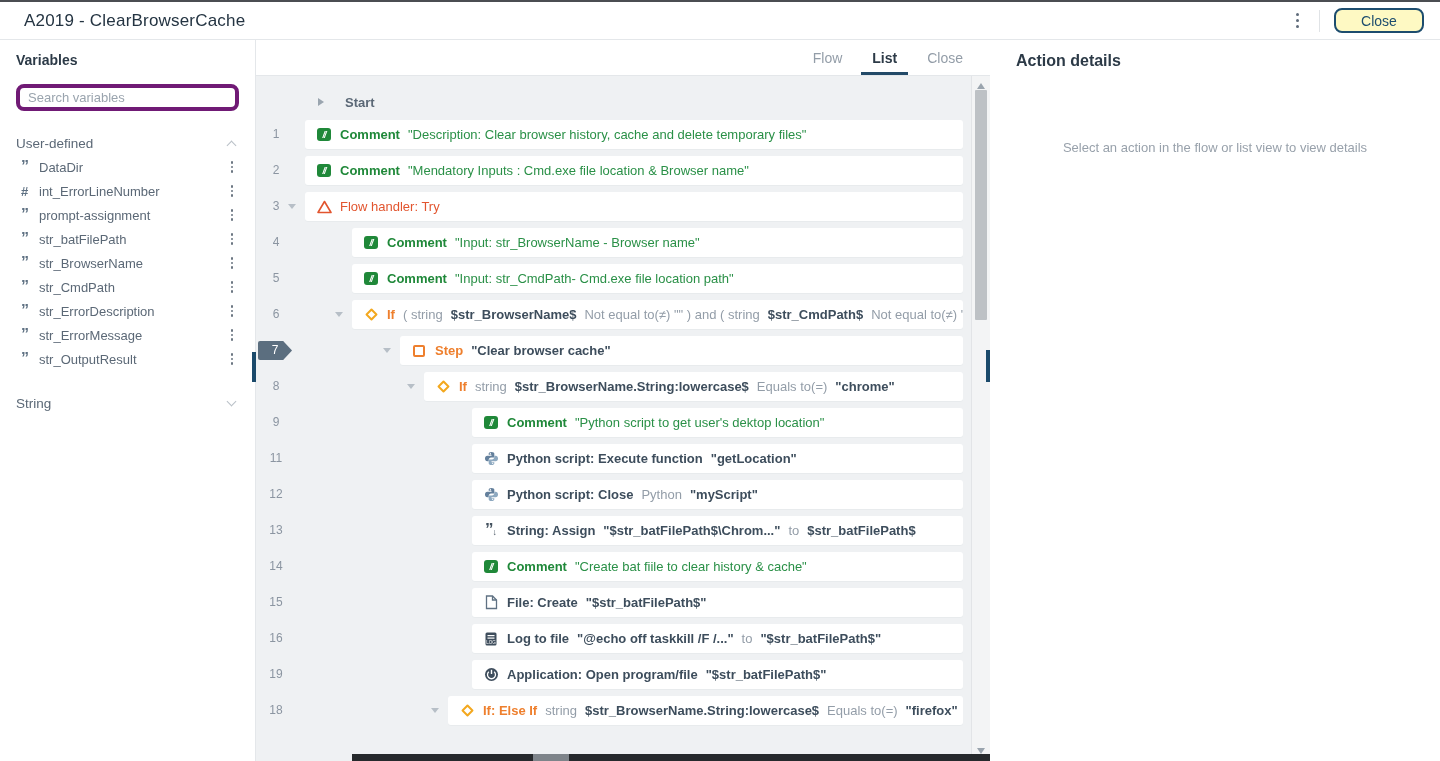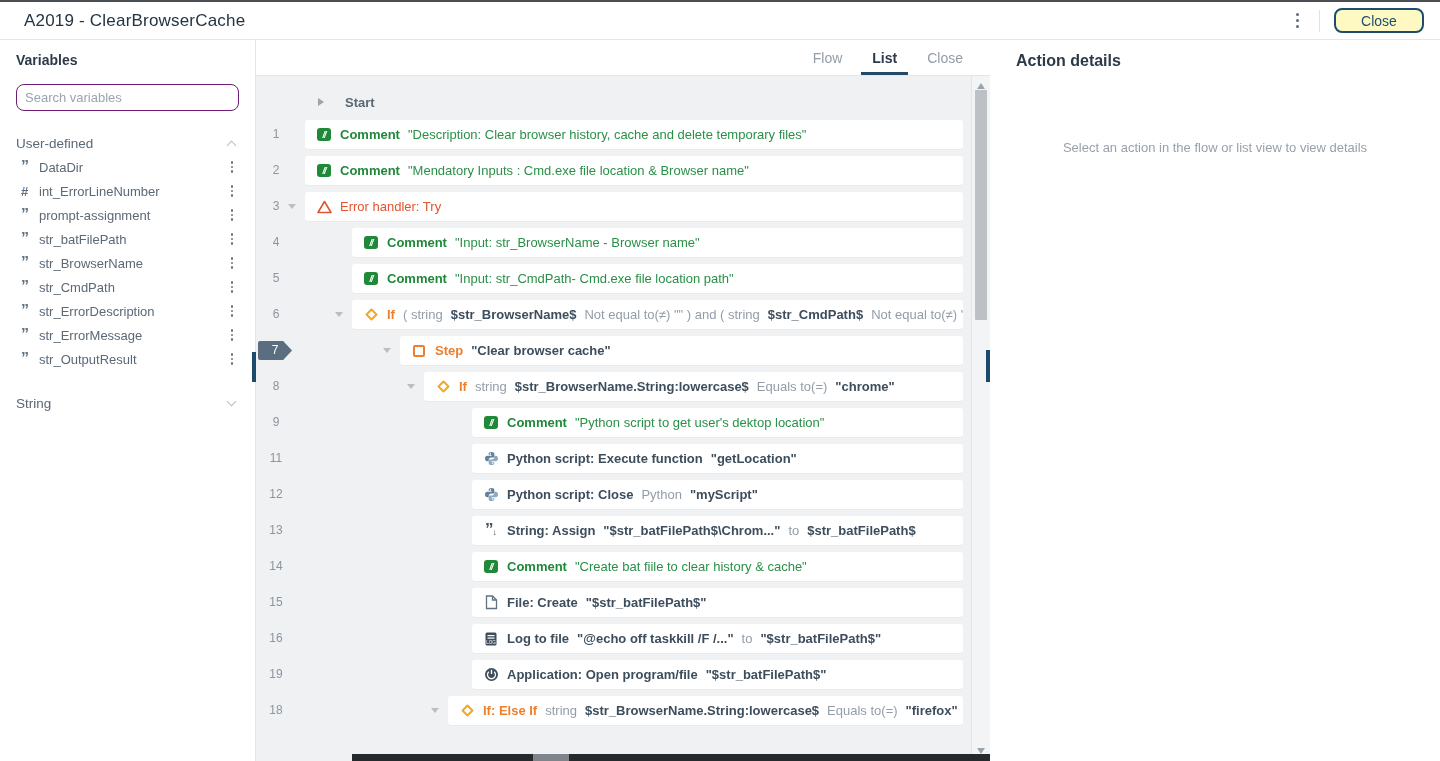--- a/index.html
+++ b/index.html
@@ -31,21 +31,21 @@
   
   .main { display:flex; height:721px; }
 
   
   .vars {
     width:256px; flex:none; border-right:1px solid #e4e7ea; background:#fff;
     padding:0 16px; overflow:hidden;
   }
   .vars-title { margin:12px 0 0; font-size:14px; font-weight:700; color:#2c3a47; }
   .search {
-    margin-top:16px; width:100%; height:27px; border:1px solid #701a75; border-radius:8px;
+    margin-top:16px; width:100%; height:27px; border:4px solid #701a75; border-radius:8px;
     font-size:13px; font-family:inherit; color:#33404d; padding:0 8px; outline:none; background:#fff;
   }
   .search::placeholder { color:#9aa4ae; }
   .sec-head { height:24px; display:flex; align-items:center; justify-content:space-between; margin-top:20px; cursor:pointer; }
   .sec-label { font-size:13.5px; color:#5b6876; }
   .chv { width:7px; height:7px; border-right:1.6px solid #b9c0c7; border-bottom:1.6px solid #b9c0c7; margin-right:4px; }
   .chv.up { transform:rotate(-135deg); margin-top:4px; }
   .chv.down { transform:rotate(45deg); margin-bottom:3px; }
   .var-row { height:24px; display:flex; align-items:center; cursor:pointer; }
   .var-ic { width:17px; flex:none; text-align:center; color:#5f7183; font-weight:700; }
@@ -269,21 +269,21 @@
             </div>
             <div class="row">
               <span class="num">3</span>
               <span class="rowchev" style="left:32px"></span>
               <div class="card" style="left:49px">
                 <span class="ic">
                   <svg width="15" height="14">
                     <path d="M7.5 1.5 L14 12.5 H1 Z" fill="none" stroke="#e2552f" stroke-width="1.6" stroke-linejoin="round"></path>
                   </svg>
                 </span>
-                <span class="sg-r">Error handler: Try</span>
+                <span class="sg-r">Flow handler: Try</span>
               </div>
             </div>
             <div class="row">
               <span class="num">4</span>
               <div class="card" style="left:96px">
                 <span class="ic">
                   <span class="ic-comment">//</span>
                 </span>
                 <span class="sg-gb">Comment</span>
                 <span class="sg-g2"> "Input: str_BrowserName - Browser name"</span>

